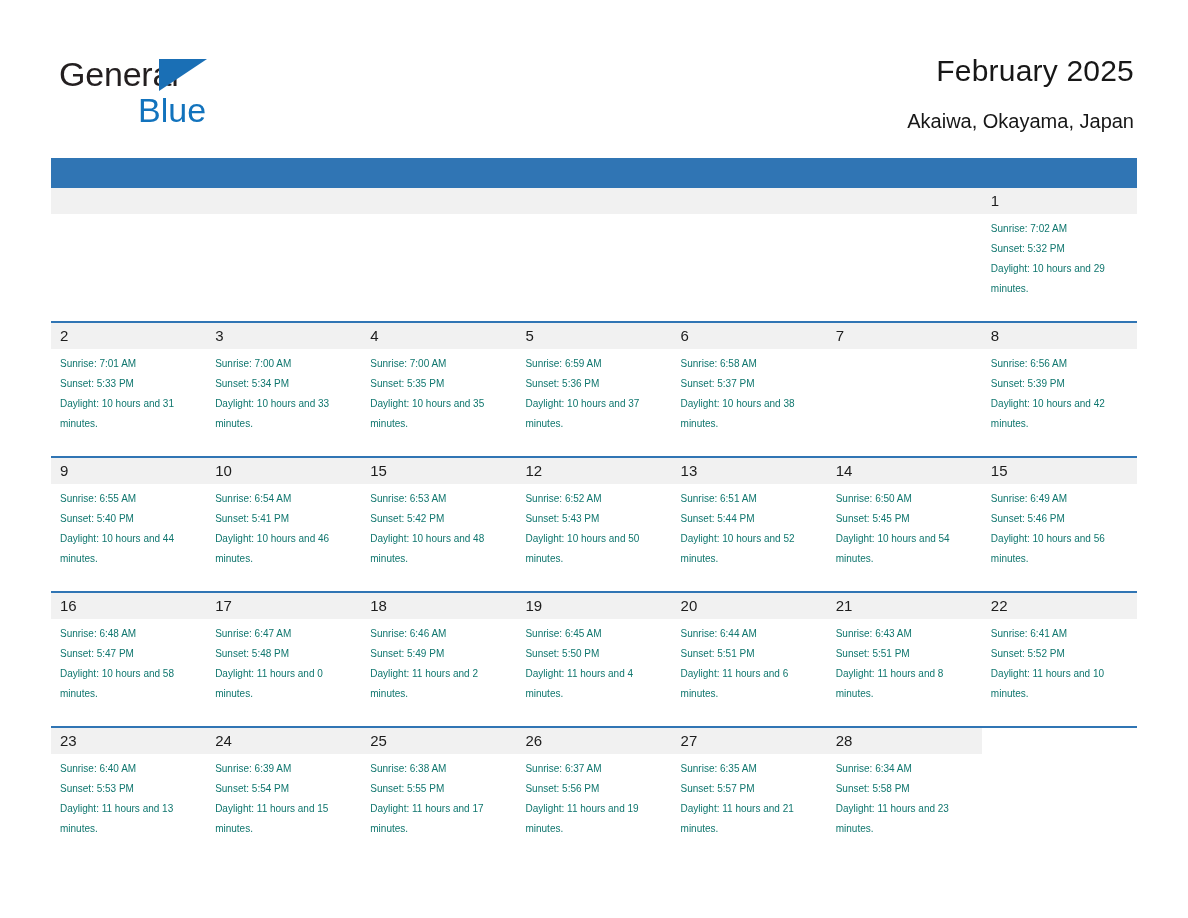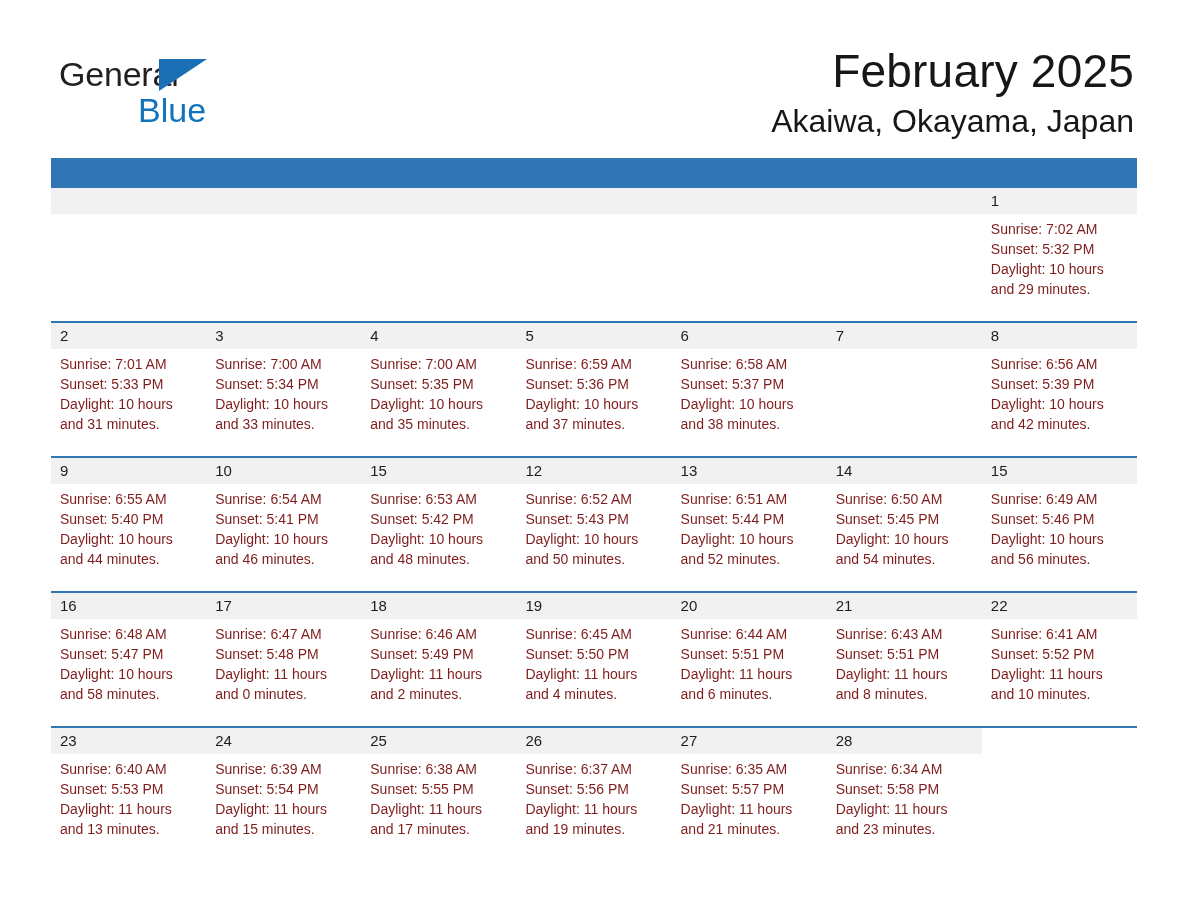--- a/index.html
+++ b/index.html
@@ -71,29 +71,29 @@
     font-family: "Liberation Sans", sans-serif;
   }
 
   .title-block {
     position: absolute;
     right: 3px;
     top: 0;
     text-align: right;
   }
   .cal-title {
-    font-size: 46px;
+    font-size: 30px;
     line-height: 52px;
     color: #171717;
     font-weight: normal;
     margin: 0;
     letter-spacing: 0.2px;
   }
   .cal-subtitle {
-    font-size: 32px;
+    font-size: 20px;
     line-height: 32px;
     color: #171717;
     margin: 8px 0 0 16px;
     font-weight: normal;
   }
 
   
   .calendar {
     position: absolute;
     left: 51px;
@@ -139,23 +139,23 @@
     line-height: 26px;
     padding-left: 9px;
     color: #1d1d1d;
     box-sizing: border-box;
   }
   .day-cell.empty .day-number-band {
     background: #f1f1f1;
   }
   .day-info {
     padding: 5px 8px 0 9px;
-    font-size: 14px;
+    font-size: 10px;
     line-height: 20px;
-    color: #7f1d1d;
+    color: #0f766e;
   }
   .day-info div { white-space: nowrap; }
   .day-info .daylight-line { white-space: normal; }
 </style>
 </head>
 <body>
 
 <div class="page">
 
   <div class="header">

